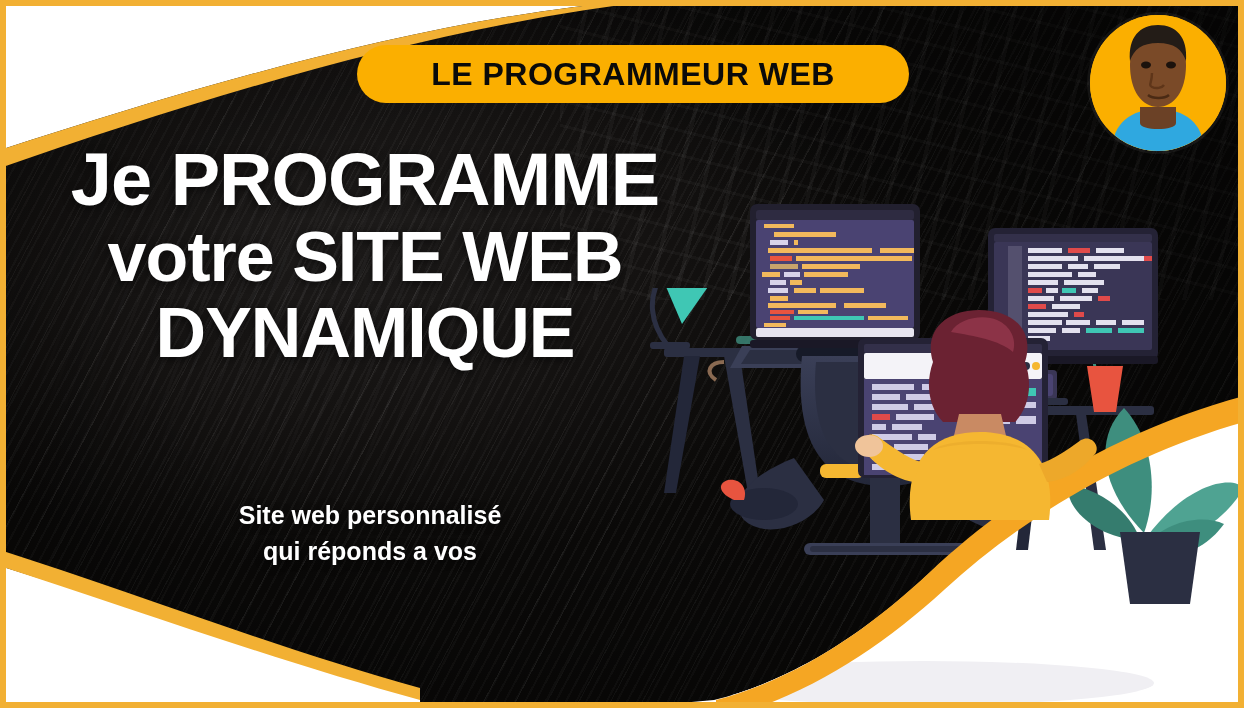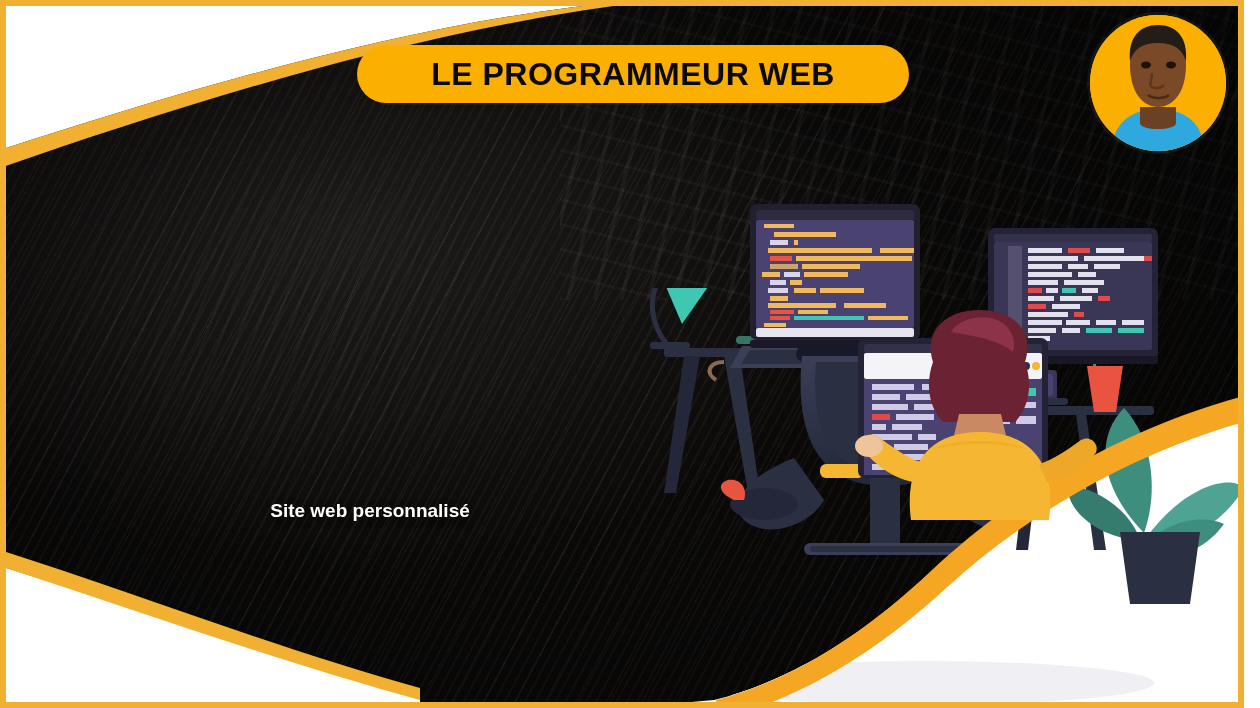--- a/index.html
+++ b/index.html
@@ -119,21 +119,21 @@
   }
   .hl-line.l2{ font-size:70px; }
   .hl-line.l3{ font-size:70px; }
 
   .subhead{
     position:absolute; left:0; top:498px; width:740px;
     z-index:35;
     text-align:center; color:#ffffff;
   }
   .sub-line{
-    font-size:19px; font-weight:bold; line-height:1.42;
+    font-size:25px; font-weight:bold; line-height:1.42;
     text-shadow:0 2px 8px rgba(0,0,0,.6);
   }
 </style>
 </head>
 <body>
 
 <div class="poster">
 
   <div class="bg-photo"></div>
   <div class="bg-keyboard"></div>
@@ -374,19 +374,25 @@
       <path d="M50,92 L86,92 L86,108 C86,116 50,116 50,108 Z" fill="#6B4126"></path>
       <path d="M40,50 C40,26 52,14 68,14 C84,14 96,26 96,50 C96,76 84,92 68,92 C52,92 40,76 40,50 Z" fill="#7A4A28"></path>
       <path d="M40,46 C38,22 50,10 68,10 C86,10 98,22 96,46 C92,34 84,28 68,28 C52,28 44,34 40,46 Z" fill="#231C17"></path>
       <ellipse cx="56" cy="50" rx="5" ry="3.4" fill="#1B120C"></ellipse>
       <ellipse cx="81" cy="50" rx="5" ry="3.4" fill="#1B120C"></ellipse>
       <path d="M62,58 C62,68 58,70 62,72 C66,74 72,73 74,70" stroke="#5E3519" stroke-width="2.4" fill="none"></path>
       <path d="M58,80 C63,84 74,84 79,80" stroke="#4A2A14" stroke-width="2.6" fill="none"></path>
     </svg>
   </div>
 
+  <div class="headline">
+    <div class="hl-line l1">Je PROGRAMME</div>
+    <div class="hl-line l2">votre SITE WEB</div>
+    <div class="hl-line l3">DYNAMIQUE</div>
+  </div>
 
   <div class="subhead">
     <div class="sub-line">Site web personnalisé</div>
+    <div class="sub-line">qui réponds a vos</div>
   </div>
 
   <div class="frame-border"></div>
 </div>
 
 </body></html>

